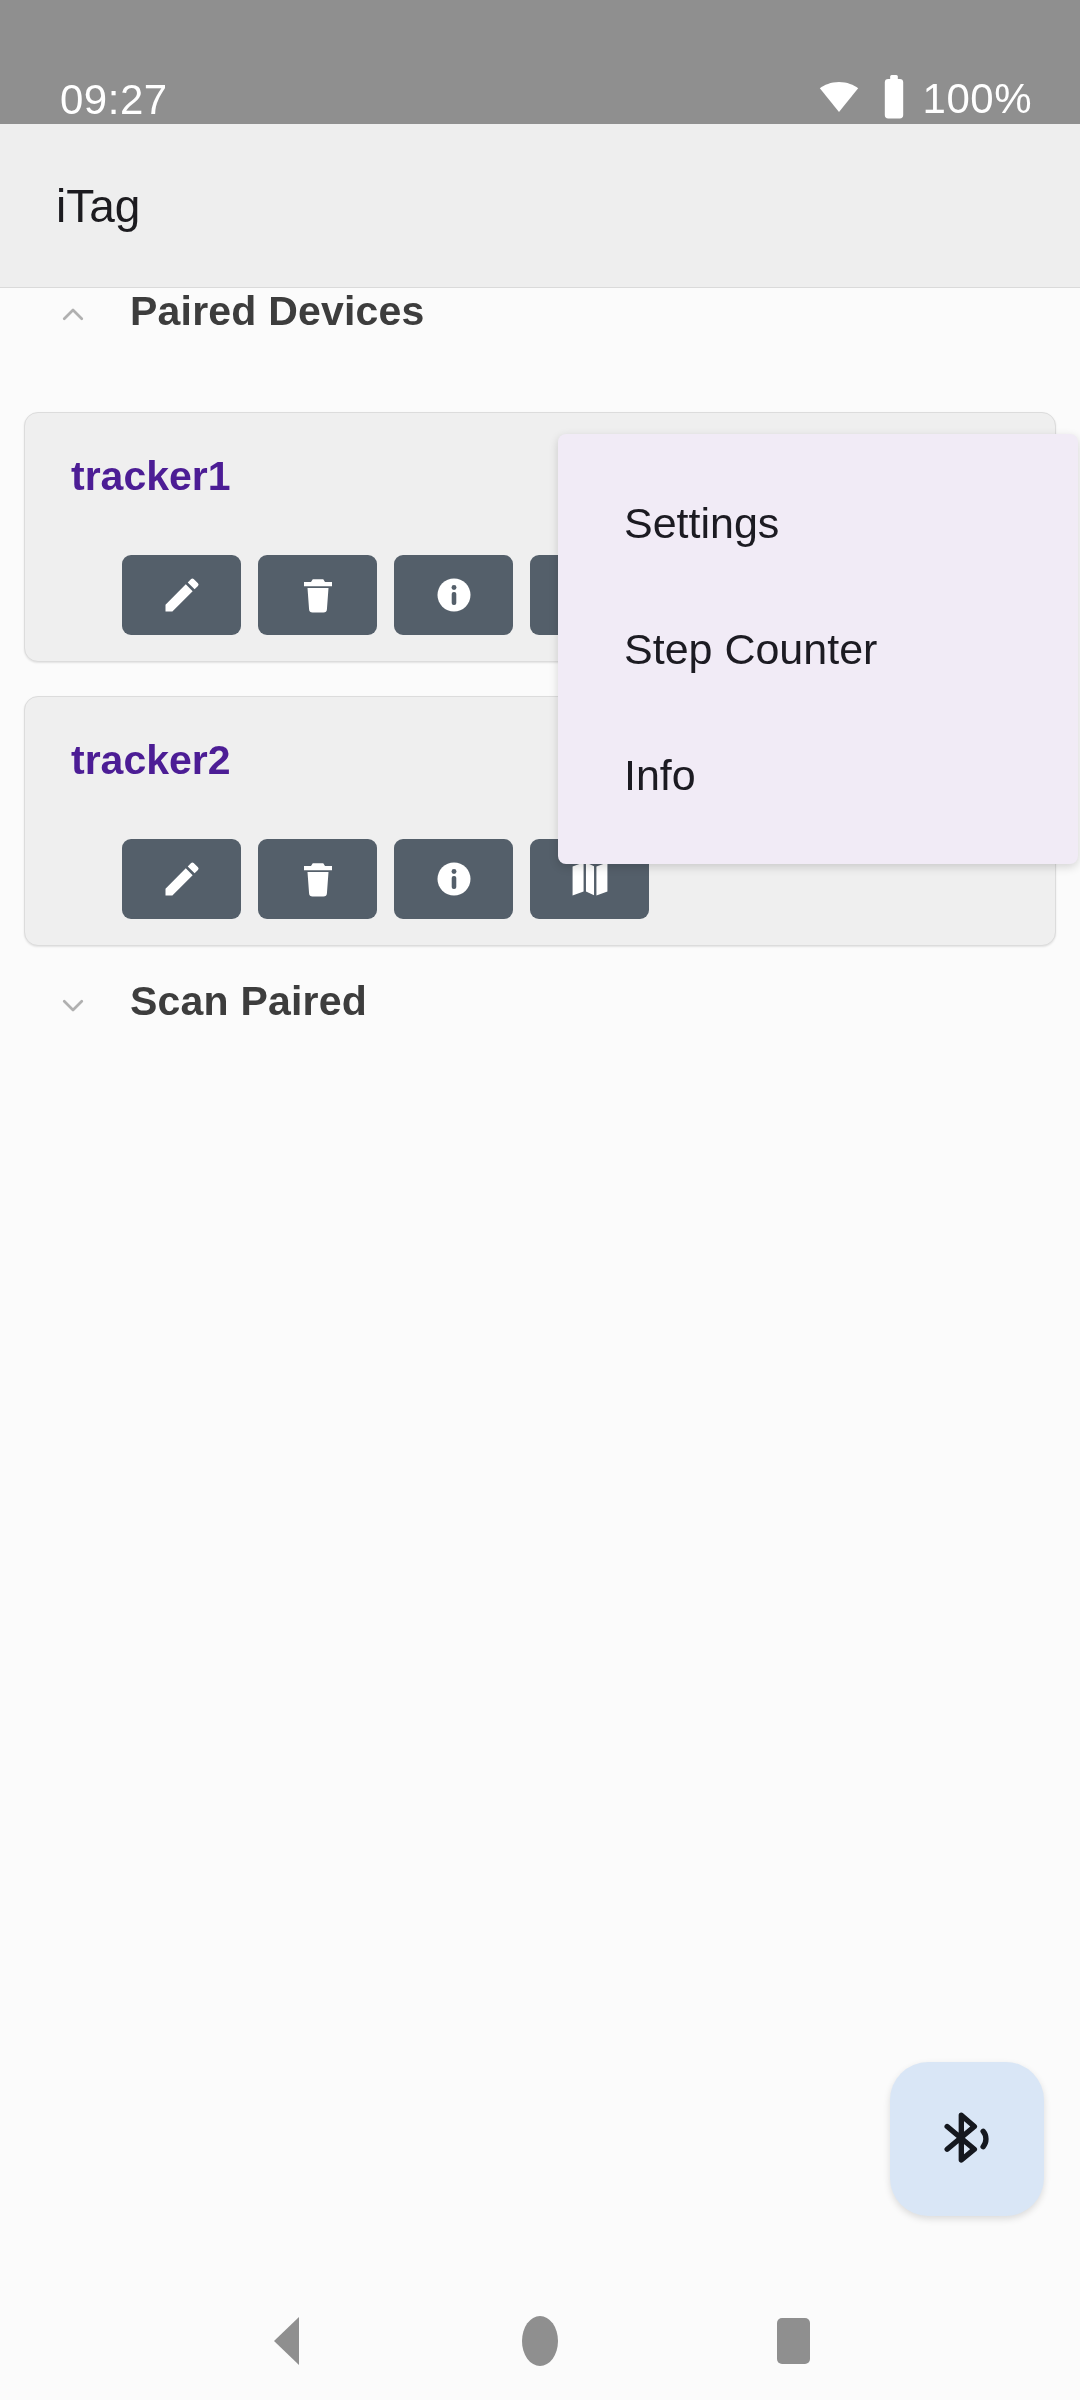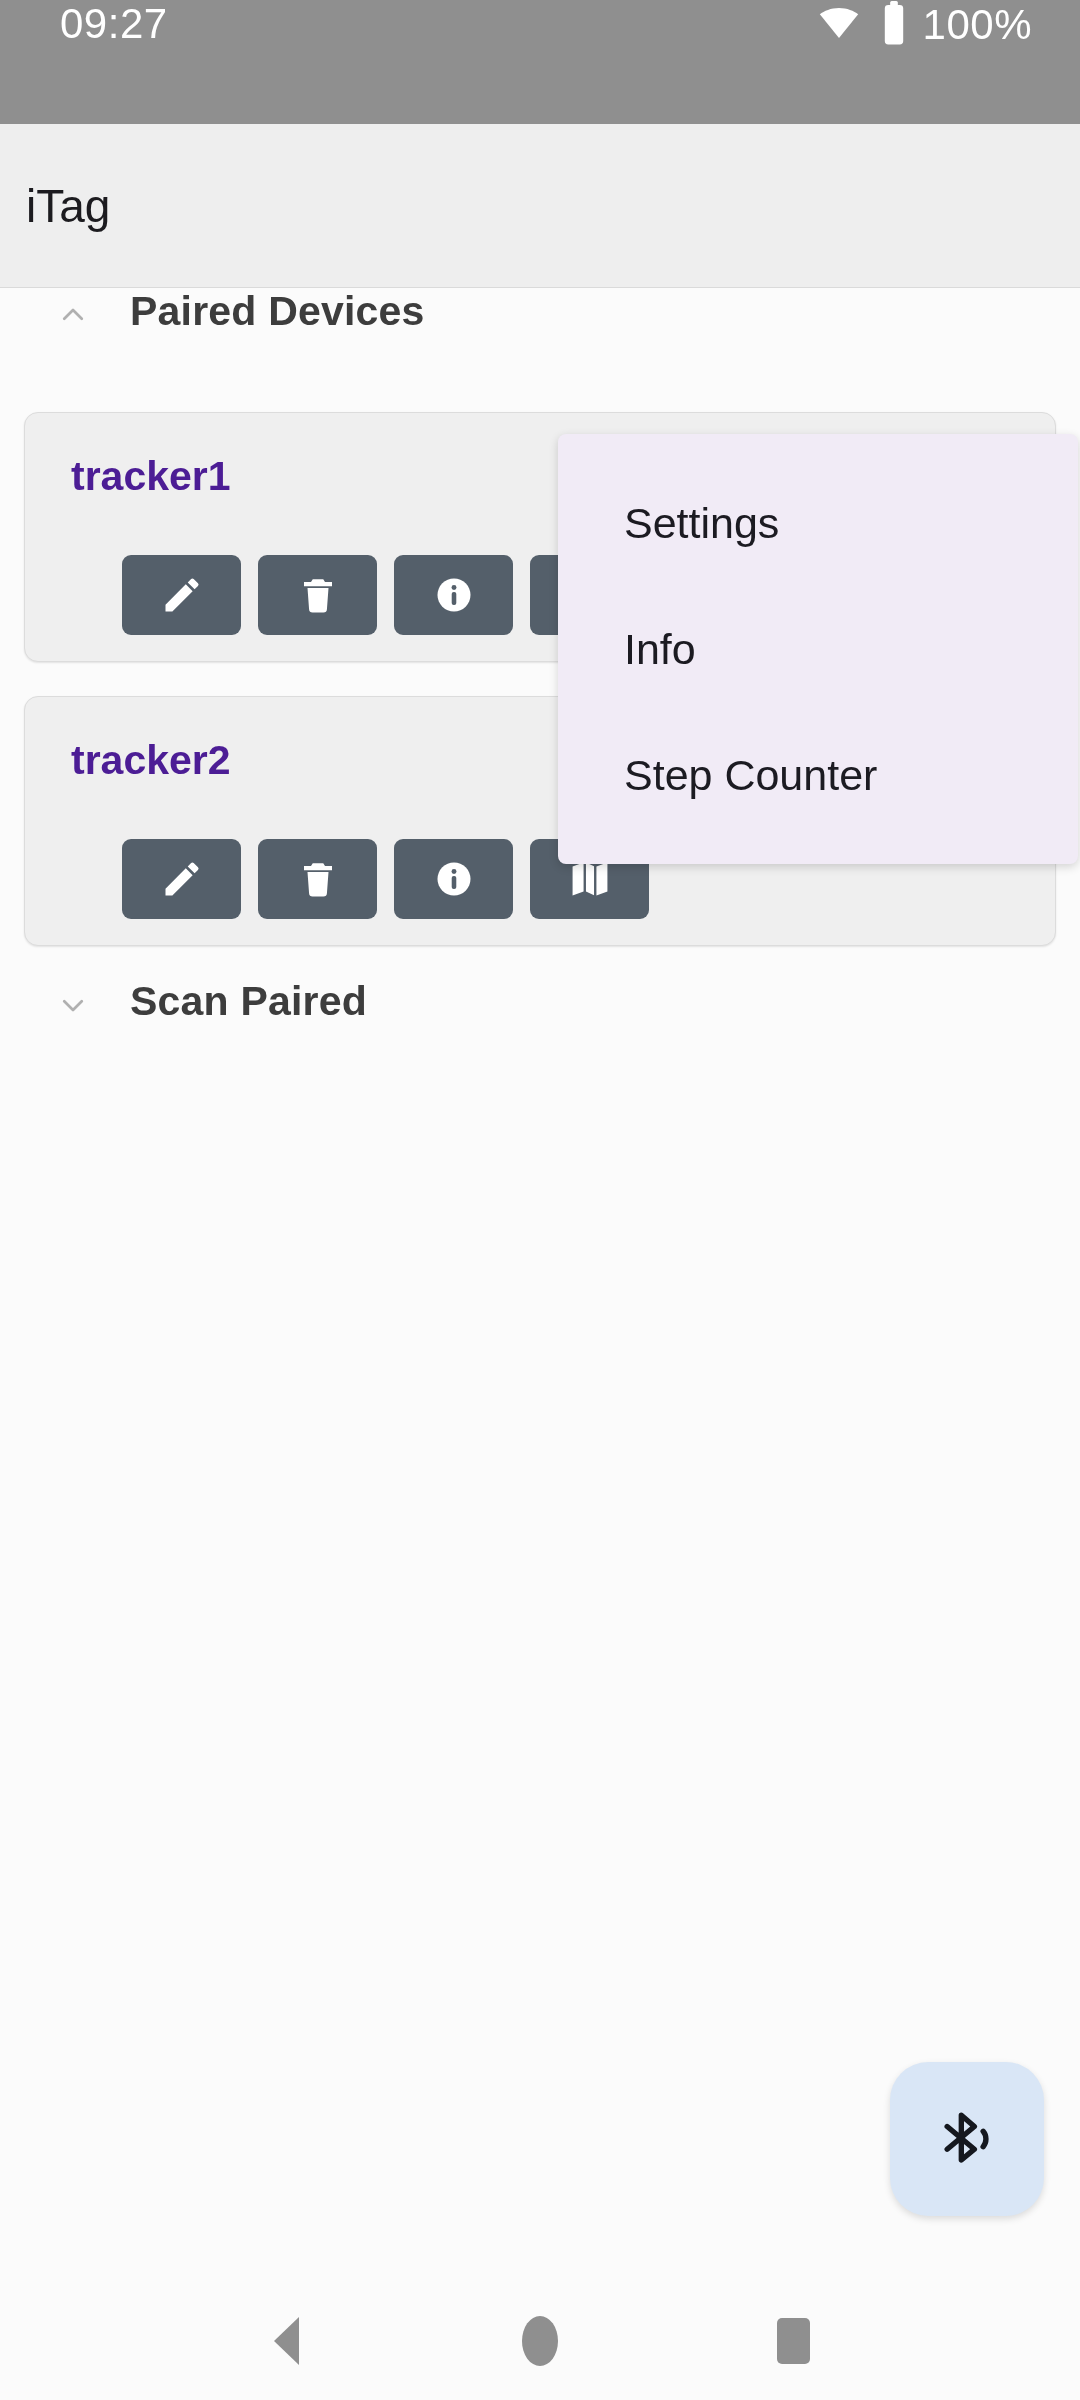--- a/index.html
+++ b/index.html
@@ -13,36 +13,36 @@
     position: relative;
     width: 1080px; height: 2400px;
     background: #fbfbfb;
     display: flex; flex-direction: column;
   }
 
   
   .status-bar {
     height: 124px; flex: 0 0 124px;
     background: #8f8f8f;
-    display: flex; align-items: flex-start; justify-content: space-between;
+    display: flex; align-items: flex-end; justify-content: space-between;
     padding: 0 48px 0 60px;
     color: #ffffff;
   }
   .status-time { font-size: 42px; letter-spacing: 0.5px; }
   .status-right { display: flex; align-items: center; gap: 16px; }
   .wifi-icon { display: block; }
   .batt-icon { display: block; }
   .status-batt { font-size: 42px; letter-spacing: 0.5px; }
 
   
   .app-bar {
     height: 164px; flex: 0 0 164px;
     background: #eeeeee;
     display: flex; align-items: center;
-    padding: 0 26px;
+    padding: 0 56px;
     border-bottom: 1px solid #dadada;
     position: relative; z-index: 1;
   }
   .app-title { font-size: 46px; color: #1c1b1f; font-weight: 400; }
 
   
   .content {
     flex: 1 1 auto; position: relative;
     background: #fbfbfb;
     overflow: hidden;
@@ -290,22 +290,22 @@
     <button class="fab">
       <svg width="68" height="68" viewBox="0 0 24 24" fill="none" stroke="#15181f" stroke-width="1.9" stroke-linecap="round" stroke-linejoin="round">
         <path d="M5 7.6L14.6 15.6L10 19.4V3.6L14.6 7.6L5 15.6"></path>
         <path d="M17.7 9.3a4.2 4.2 0 010 5.4"></path>
         <path d="M20.1 7.6a7.2 7.2 0 010 8.8" opacity="0"></path>
       </svg>
     </button>
 
     <div class="menu">
       <div class="menu-item">Settings</div>
+      <div class="menu-item">Step Counter</div>
       <div class="menu-item">Info</div>
-      <div class="menu-item">Step Counter</div>
     </div>
 
   </div>
 
   <div class="nav-bar">
     <button class="nav-btn">
       <span class="nav-back"></span>
     </button>
     <button class="nav-btn">
       <span class="nav-home"></span>

